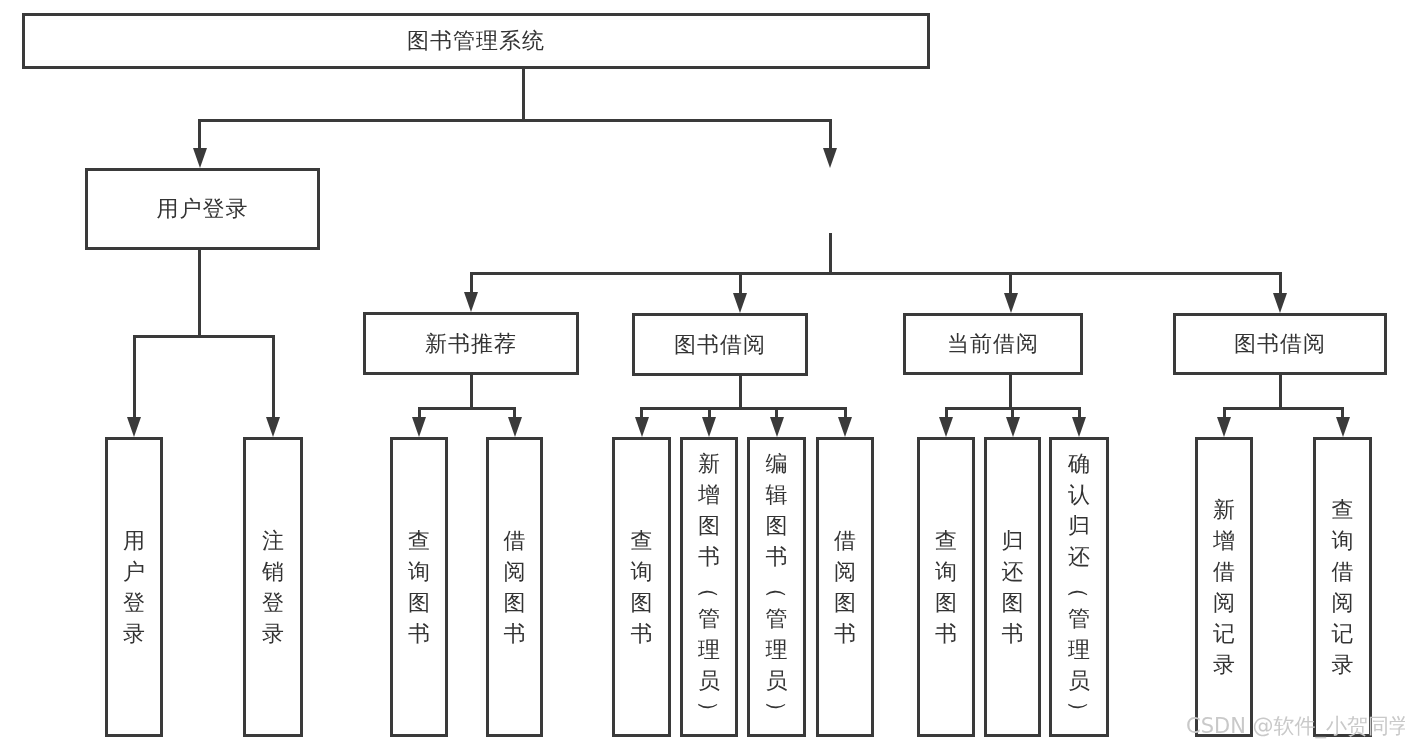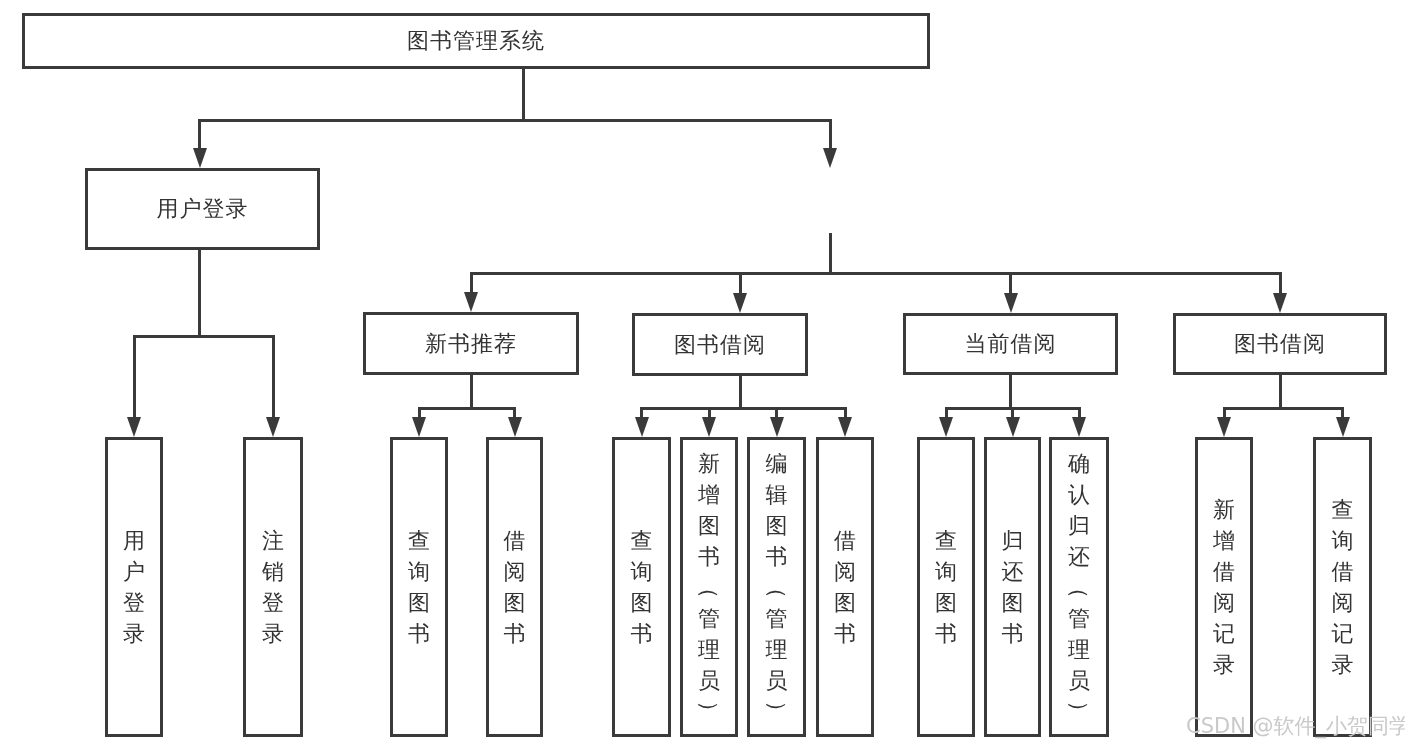--- a/index.html
+++ b/index.html
@@ -127,21 +127,21 @@
     </div>
     <div class="node h" style="left: 85px; top: 168px; width: 235px; height: 82px;">
       <span>用户登录</span>
     </div>
     <div class="node h" style="left: 363px; top: 312px; width: 216px; height: 63px;">
       <span>新书推荐</span>
     </div>
     <div class="node h" style="left: 632px; top: 313px; width: 176px; height: 63px;">
       <span>图书借阅</span>
     </div>
-    <div class="node h" style="left: 903px; top: 313px; width: 215px; height: 62px;">
+    <div class="node h" style="left: 903px; top: 313px; width: 180px; height: 62px;">
       <span>当前借阅</span>
     </div>
     <div class="node h" style="left: 1173px; top: 313px; width: 214px; height: 62px;">
       <span>图书借阅</span>
     </div>
     <div class="node v" style="left: 105px; top: 437px; width: 58px; height: 300px;">
       <span class="vchar">用</span>
       <span class="vchar">户</span>
       <span class="vchar">登</span>
       <span class="vchar">录</span>

